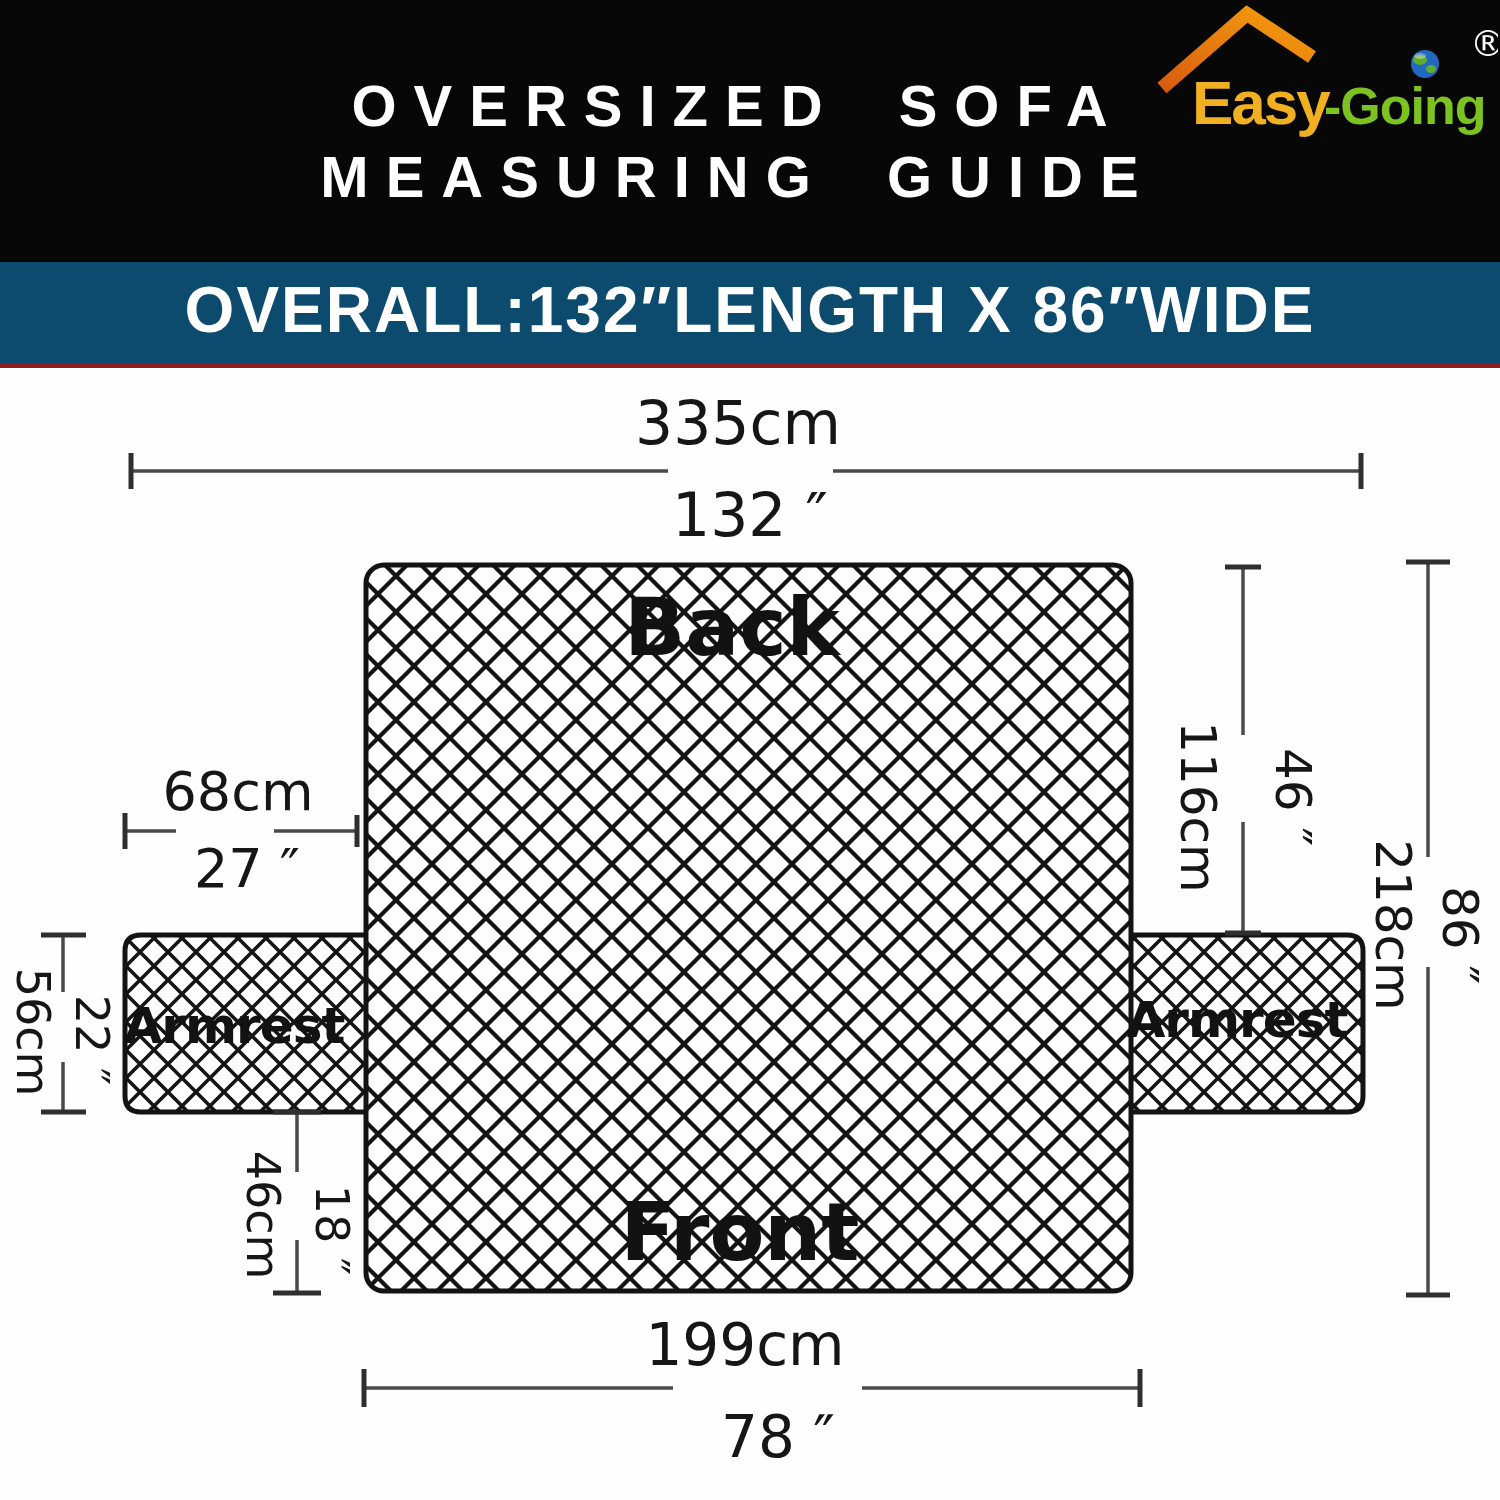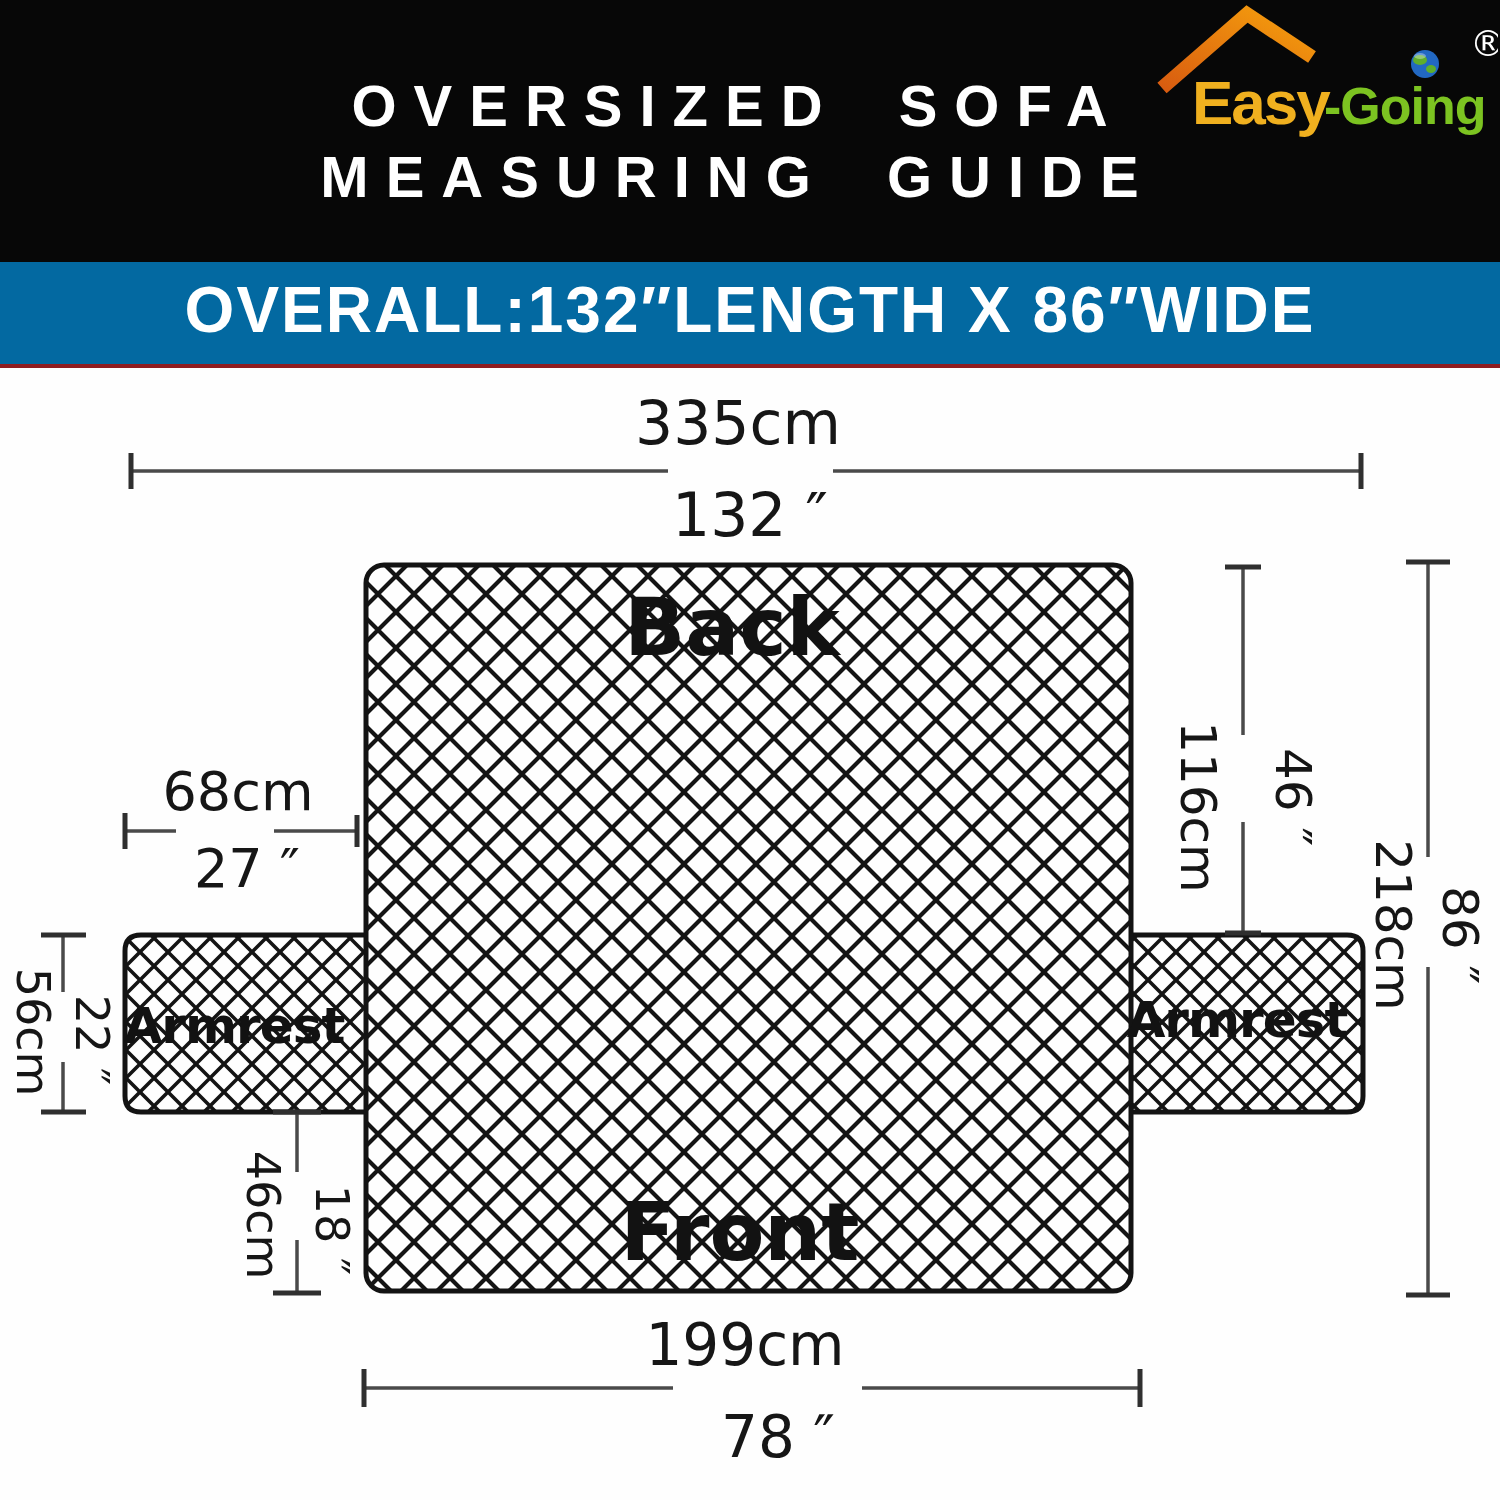--- a/index.html
+++ b/index.html
@@ -9,21 +9,21 @@
 
   
   .header{position:absolute;left:0;top:0;width:1500px;height:262px;background:#070707;}
   .title{position:absolute;top:70px;left:0;width:1500px;text-align:center;color:#ffffff;
          transform:translateX(-12px);}
   .title .line{font-size:58px;font-weight:bold;line-height:71px;letter-spacing:17px;
                word-spacing:26px;white-space:nowrap;}
   .logo{position:absolute;left:1148px;top:4px;width:350px;height:170px;}
 
   
-  .banner{position:absolute;left:0;top:262px;width:1500px;height:106px;background:#0369a1;
+  .banner{position:absolute;left:0;top:262px;width:1500px;height:106px;background:#0c4a6e;
           border-bottom:4px solid #8f1d20;box-sizing:border-box;}
   .banner .txt{position:absolute;left:0;right:0;top:50%;transform:translateY(-54%);
                text-align:center;color:#ffffff;font-weight:bold;font-size:64px;
                letter-spacing:2px;white-space:nowrap;}
 
   
   .diagram{position:absolute;left:0;top:368px;width:1500px;height:1132px;}
   .dim-num{font-family:"DejaVu Sans",sans-serif;fill:#161616;}
   .fs60{font-size:60px;} .fs54{font-size:54px;} .fs50{font-size:50px;}
   .fs46{font-size:46px;} .fs58{font-size:58px;}

